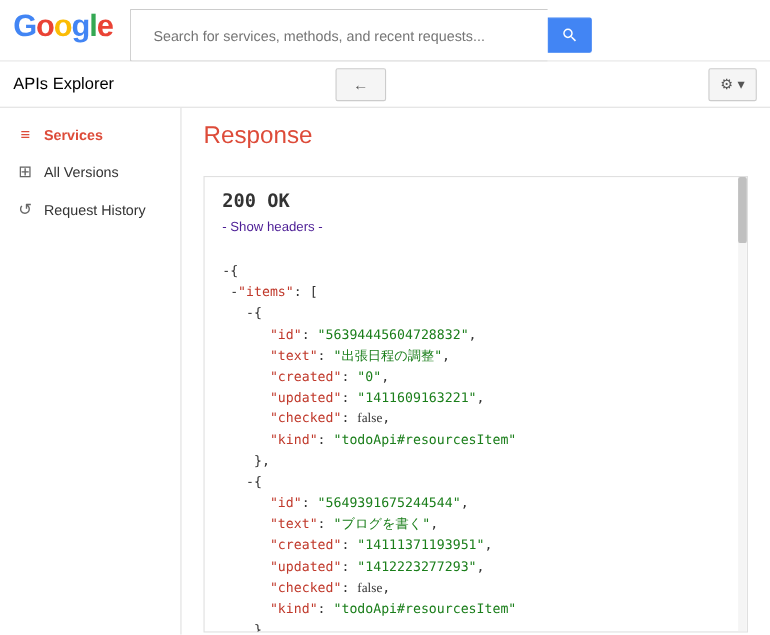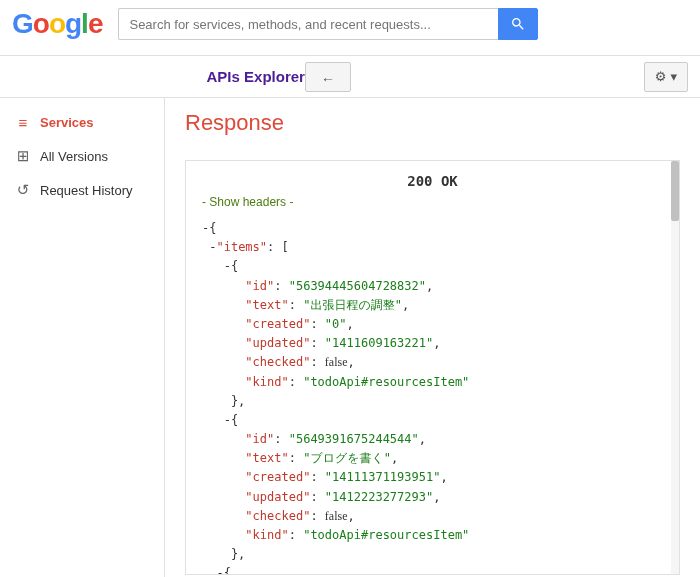--- a/index.html
+++ b/index.html
@@ -29,24 +29,24 @@
     .google-logo .e { color: #EA4335; }
 
     .search-bar {
       display: flex;
       align-items: center;
       flex: 1;
       max-width: 420px;
     }
     .search-input {
       flex: 1;
-      height: 32px;
+      height: 48px;
       border: 1px solid #ccc;
       border-right: none;
-      padding: 4px 10px;
+      padding: 4px 20px;
       font-size: 13px;
       outline: none;
       color: #999;
       border-radius: 2px 0 0 2px;
     }
     .search-button {
       height: 32px;
       width: 40px;
       background: #4285F4;
       border: 1px solid #4285F4;
@@ -62,25 +62,24 @@
     
     .sub-header {
       display: flex;
       align-items: center;
       padding: 6px 12px;
       border-bottom: 1px solid #e0e0e0;
       background: #fff;
       height: 42px;
     }
     .apis-explorer-label {
-      color: #4c1d95;
+      color: #000000;
       font-size: 15px;
-      font-weight: bold;
-      flex: 1;
-      text-align: right;
+      font-weight: normal;
+      flex: 1;
     }
     .nav-button {
       height: 30px;
       width: 46px;
       border: 1px solid #ccc;
       background: #f5f5f5;
       cursor: pointer;
       border-radius: 2px;
       display: flex;
       align-items: center;
@@ -160,27 +159,26 @@
       font-family: monospace;
       font-size: 12px;
       overflow: hidden;
       height: calc(100% - 40px);
       position: relative;
     }
     .status-line {
       color: #333;
       font-weight: bold;
       margin-bottom: 6px;
-      font-size: 14px;
-      text-align: center;
+      font-size: 17px;
     }
     .show-headers {
-      color: #4d7c0f;
-      cursor: pointer;
-      margin-bottom: 10px;
+      color: #4c1d95;
+      cursor: pointer;
+      margin-bottom: 24px;
       font-size: 12px;
       font-family: Arial, sans-serif;
     }
     .json-line {
       line-height: 1.6;
       white-space: pre;
     }
     .json-string { color: #c0392b; }
     .json-value-string { color: #1a7e1a; }
     .json-bool { color: #333; font-family: Liberation Serif, serif; }

